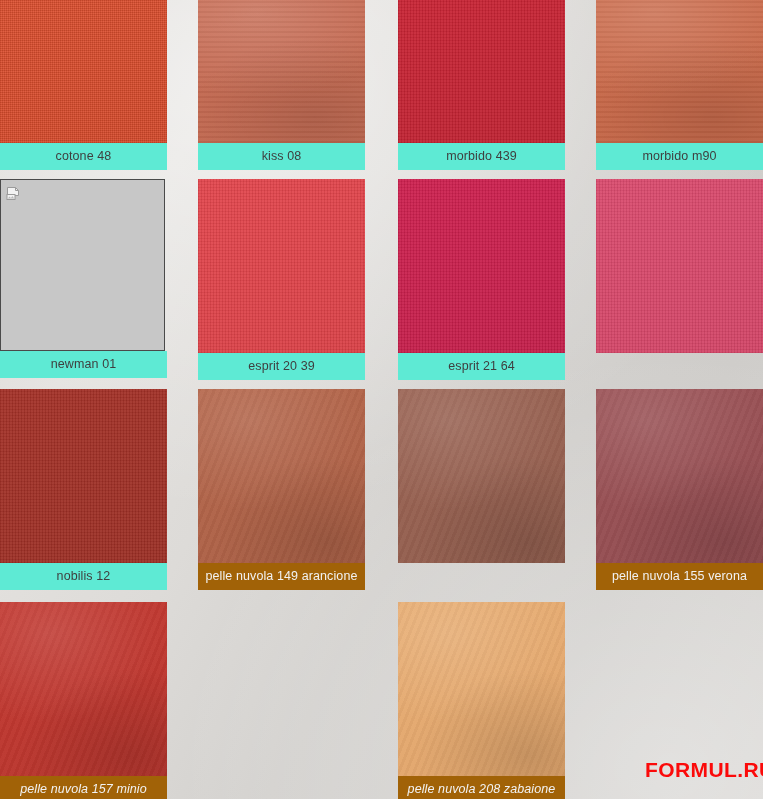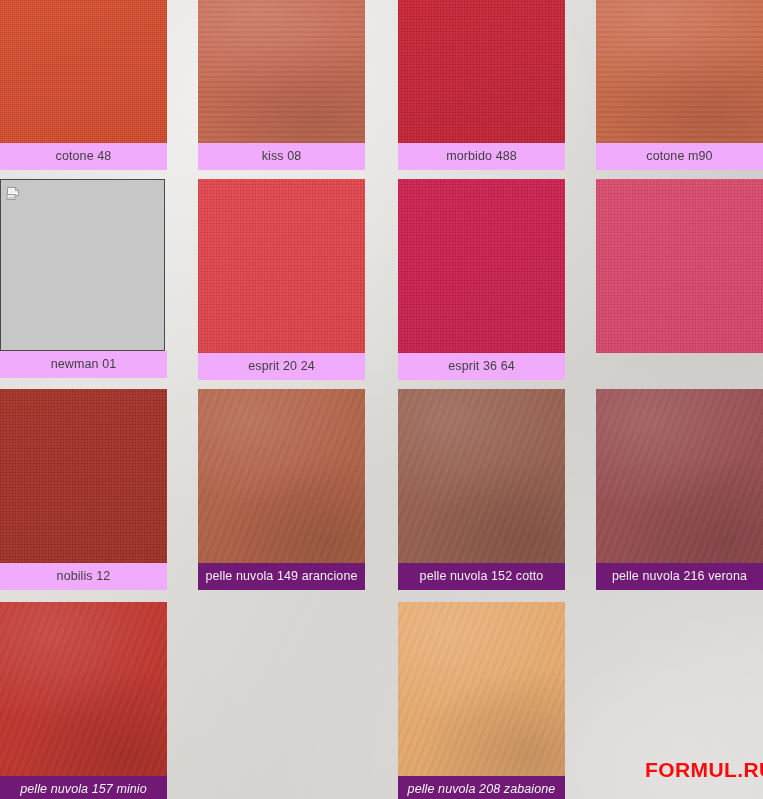--- a/index.html
+++ b/index.html
@@ -96,25 +96,25 @@
   .caption {
     height: 27px;
     line-height: 27px;
     text-align: center;
     font-size: 12.5px;
     letter-spacing: .1px;
     white-space: nowrap;
     overflow: hidden;
   }
   .caption.light {
-    background: #f0abfc;
+    background: #5eead4;
     color: #3f3f3f;
   }
   .caption.dark {
-    background: #701a75;
+    background: #a16207;
     color: #f2f2f2;
   }
 
   
   .swatch.broken {
     background: #c7c7c7;
     border: 1px solid #4a4a4a;
     width: 165px;
     height: 172px;
     box-sizing: border-box;
@@ -156,50 +156,50 @@
     <div class="tile col-1 row-0">
       <div class="swatch" style="background: linear-gradient(160deg, rgb(201, 109, 85) 0%, rgb(192, 104, 80) 100%);">
         <div class="weave soft"></div>
       </div>
       <div class="caption light">kiss 08</div>
     </div>
     <div class="tile col-2 row-0">
       <div class="swatch" style="background: linear-gradient(160deg, rgb(202, 35, 52) 0%, rgb(189, 32, 48) 100%);">
         <div class="weave linen"></div>
       </div>
-      <div class="caption light">morbido 488</div>
+      <div class="caption light">morbido 439</div>
     </div>
     <div class="tile col-3 row-0">
       <div class="swatch" style="background: linear-gradient(160deg, rgb(205, 109, 77) 0%, rgb(196, 102, 71) 100%);">
         <div class="weave soft"></div>
       </div>
-      <div class="caption light">cotone m90</div>
+      <div class="caption light">morbido m90</div>
     </div>
     <div class="tile col-0 row-1">
       <div class="swatch broken" style="background: rgb(199, 199, 199);">
         <span class="broken-icon"><svg viewBox="0 0 16 16" width="16" height="16">
             <path d="M1.5 1.5h8l3 3v5h-11z" fill="#f2f2f2" stroke="#9a9a9a" stroke-width="1"></path>
             <path d="M9.5 1.5v3h3" fill="none" stroke="#9a9a9a" stroke-width="1"></path>
             <rect x="1" y="8.5" width="8" height="5" fill="#f2f2f2" stroke="#9a9a9a" stroke-width="1"></rect>
             <path d="M1.8 12.6l1.7-2 1.4 1.4 1.5-1.9 1.8 2.5z" fill="#b9b9b9"></path>
           </svg></span>
       </div>
       <div class="caption light">newman 01</div>
     </div>
     <div class="tile col-1 row-1">
       <div class="swatch" style="background: linear-gradient(160deg, rgb(226, 69, 76) 0%, rgb(217, 63, 69) 100%);">
         <div class="weave linen"></div>
       </div>
-      <div class="caption light">esprit 20 24</div>
+      <div class="caption light">esprit 20 39</div>
     </div>
     <div class="tile col-2 row-1">
       <div class="swatch" style="background: linear-gradient(160deg, rgb(205, 31, 78) 0%, rgb(194, 28, 72) 100%);">
         <div class="weave linen"></div>
       </div>
-      <div class="caption light">esprit 36 64</div>
+      <div class="caption light">esprit 21 64</div>
     </div>
     <div class="tile col-3 row-1">
       <div class="swatch" style="background: linear-gradient(160deg, rgb(218, 74, 109) 0%, rgb(210, 67, 101) 100%);">
         <div class="weave linen"></div>
       </div>
     </div>
     <div class="tile col-0 row-2">
       <div class="swatch" style="background: linear-gradient(160deg, rgb(163, 48, 38) 0%, rgb(154, 45, 35) 100%);">
         <div class="weave linen"></div>
       </div>
@@ -208,27 +208,26 @@
     <div class="tile col-1 row-2">
       <div class="swatch" style="background: linear-gradient(160deg, rgb(181, 103, 76) 0%, rgb(171, 96, 70) 100%);">
         <div class="weave leather"></div>
       </div>
       <div class="caption dark">pelle nuvola 149 arancione</div>
     </div>
     <div class="tile col-2 row-2">
       <div class="swatch" style="background: linear-gradient(160deg, rgb(155, 100, 84) 0%, rgb(146, 94, 78) 100%);">
         <div class="weave leather"></div>
       </div>
-      <div class="caption dark">pelle nuvola 152 cotto</div>
     </div>
     <div class="tile col-3 row-2">
       <div class="swatch" style="background: linear-gradient(160deg, rgb(156, 83, 87) 0%, rgb(147, 77, 81) 100%);">
         <div class="weave leather"></div>
       </div>
-      <div class="caption dark">pelle nuvola 216 verona</div>
+      <div class="caption dark">pelle nuvola 155 verona</div>
     </div>
     <div class="tile col-0 row-3">
       <div class="swatch" style="background: linear-gradient(160deg, rgb(195, 58, 50) 0%, rgb(184, 53, 45) 100%);">
         <div class="weave leather"></div>
       </div>
       <div class="caption dark">pelle nuvola 157 minio</div>
     </div>
     <div class="tile col-2 row-3">
       <div class="swatch" style="background: linear-gradient(160deg, rgb(232, 174, 116) 0%, rgb(224, 164, 107) 100%);">
         <div class="weave leather"></div>

